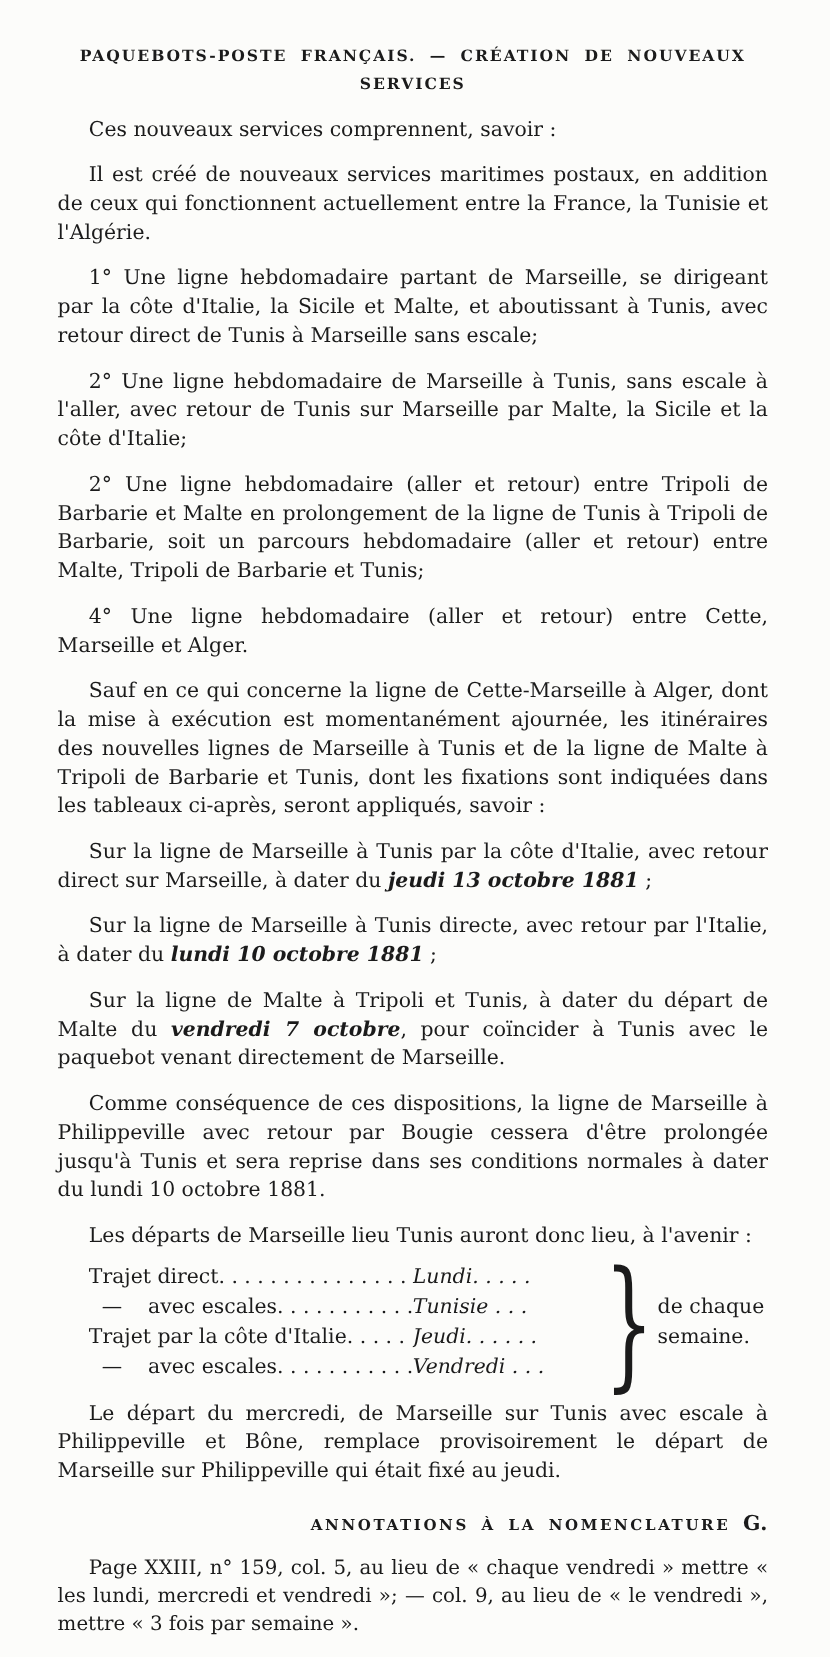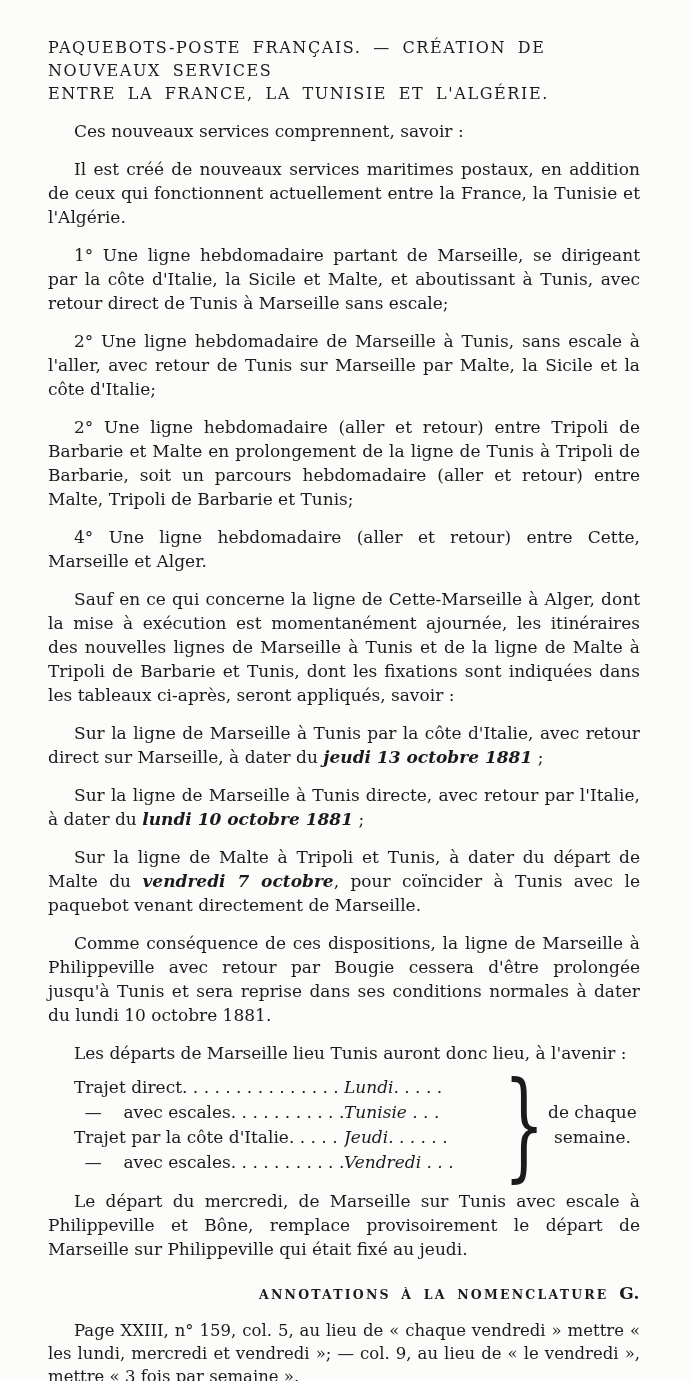--- a/index.html
+++ b/index.html
@@ -10,23 +10,23 @@
     margin: 0 auto;
     box-sizing: border-box;
     padding: 36px 52px 0 48px;
     background: #fcfcfa;
     color: #1b1b1b;
     font-family: "DejaVu Serif", serif;
     font-size: 17px;
     overflow: hidden;
   }
   .doc-title {
-    text-align: left;
-    font-weight: normal;
-    font-size: 16px;
+    text-align: center;
+    font-weight: bold;
+    font-size: 13px;
     letter-spacing: 1.6px;
     word-spacing: 5px;
     line-height: 23px;
   }
   p.para {
     margin: 14px 0 0 0;
     text-align: justify;
     text-indent: 26px;
     line-height: 24px;
   }
@@ -60,21 +60,20 @@
     font-weight: normal;
     line-height: 100px;
     width: 42px;
     transform: scaleX(0.55);
     transform-origin: center;
     text-align: center;
     margin-right: 6px;
     user-select: none;
   }
   .brace-note {
-    text-align: center;
     line-height: 25px;
     padding-left: 6px;
   }
 
   .annot-heading {
     margin-top: 22px;
     text-align: right;
     font-weight: bold;
     font-size: 12.5px;
     letter-spacing: 2.2px;
@@ -94,21 +93,20 @@
   }
   p.annot.first { margin-top: 14px; }
 </style>
 </head>
 <body>
 
 <div class="page">
 
   <div class="doc-title">
     <div>PAQUEBOTS-POSTE FRANÇAIS. — CRÉATION DE NOUVEAUX SERVICES</div>
-    <div>ENTRE LA FRANCE, LA TUNISIE ET L'ALGÉRIE.</div>
   </div>
 
   <p class="para gap-xl">Ces nouveaux services comprennent, savoir :</p>
 
   <p class="para gap-md">Il est créé de nouveaux services maritimes postaux, en addition de ceux qui fonctionnent actuellement entre la France, la Tunisie et l'Algérie.</p>
 
   <p class="para gap-lg">1° Une ligne hebdomadaire partant de Marseille, se dirigeant par la côte d'Italie, la Sicile et Malte, et aboutissant à Tunis, avec retour direct de Tunis à Marseille sans escale;</p>
   <p class="para gap-md">2° Une ligne hebdomadaire de Marseille à Tunis, sans escale à l'aller, avec retour de Tunis sur Marseille par Malte, la Sicile et la côte d'Italie;</p>
   <p class="para gap-md">2° Une ligne hebdomadaire (aller et retour) entre Tripoli de Barbarie et Malte en prolongement de la ligne de Tunis à Tripoli de Barbarie, soit un parcours hebdomadaire (aller et retour) entre Malte, Tripoli de Barbarie et Tunis;</p>
   <p class="para gap-md">4° Une ligne hebdomadaire (aller et retour) entre Cette, Marseille et Alger.</p>

